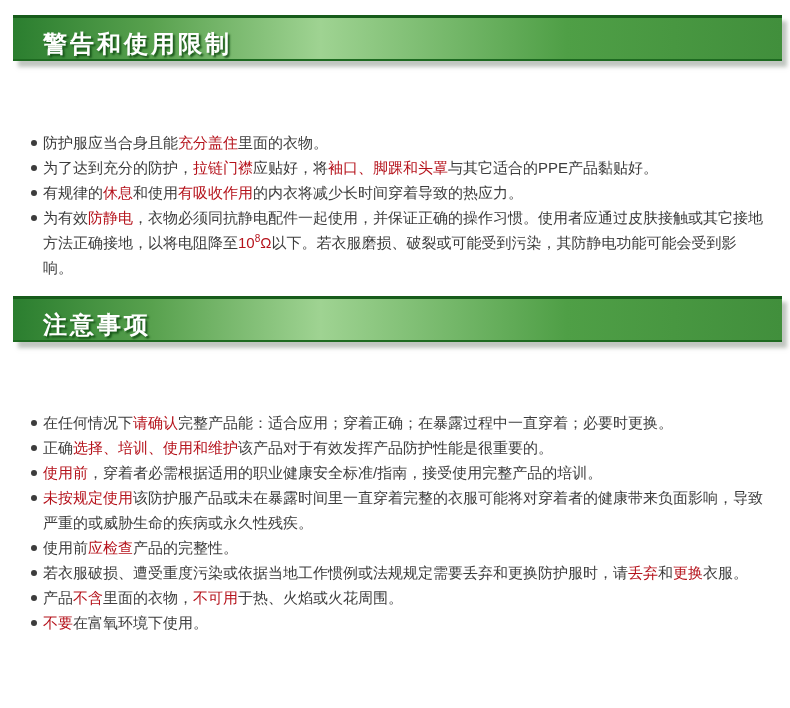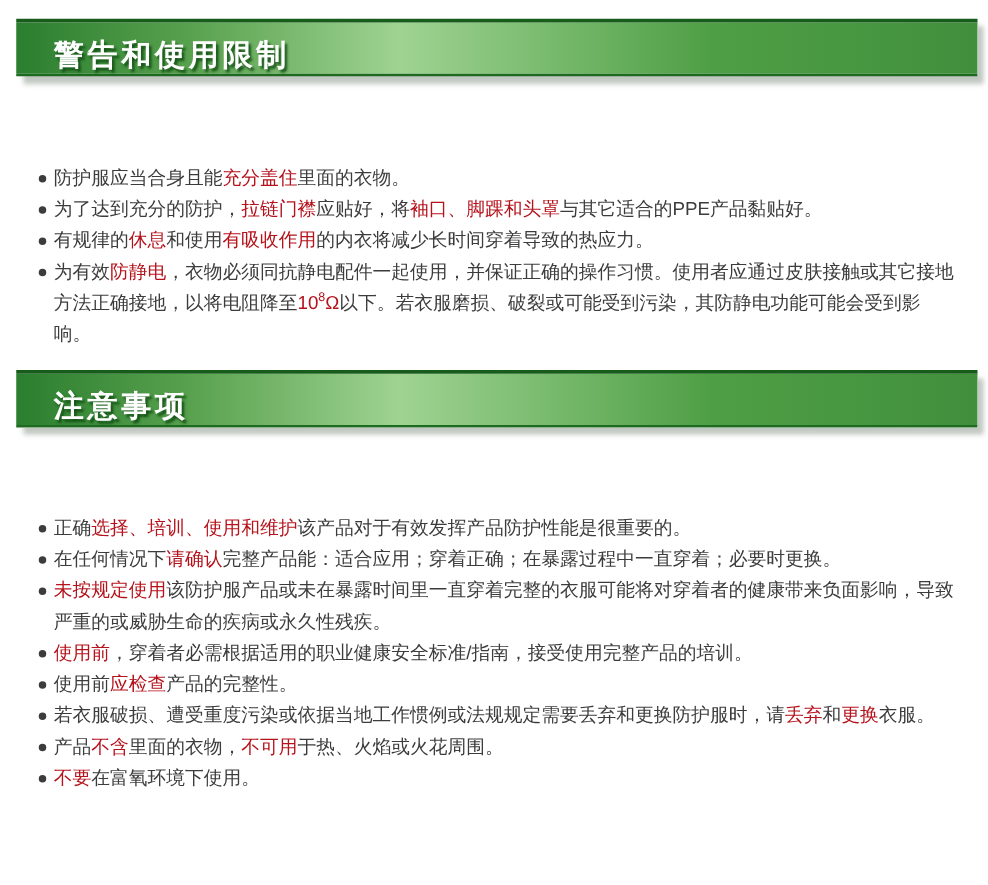--- a/index.html
+++ b/index.html
@@ -90,22 +90,22 @@
       <li><span class="dot"></span><span>有规律的</span><span class="seg-red">休息</span><span>和使用</span><span class="seg-red">有吸收作用</span><span>的内衣将减少长时间穿着导致的热应力。</span></li>
       <li><span class="dot"></span><span>为有效</span><span class="seg-red">防静电</span><span>，衣物必须同抗静电配件一起使用，并保证正确的操作习惯。使用者应通过皮肤接触或其它接地方法正确接地，以将电阻降至</span><span class="seg-red">10</span><span class="seg-red seg-sup">8</span><span class="seg-red">Ω</span><span>以下。若衣服磨损、破裂或可能受到污染，其防静电功能可能会受到影响。</span></li>
     </ul>
 </section>
 
 <section id="precautions-section">
   <div class="banner">
     <h2 class="banner-title">注意事项</h2>
   </div>
   <ul class="bullets">
+      <li><span class="dot"></span><span>在任何情况下</span><span class="seg-red">请确认</span><span>完整产品能：适合应用；穿着正确；在暴露过程中一直穿着；必要时更换。</span></li>
       <li><span class="dot"></span><span>正确</span><span class="seg-red">选择、培训、使用和维护</span><span>该产品对于有效发挥产品防护性能是很重要的。</span></li>
-      <li><span class="dot"></span><span>在任何情况下</span><span class="seg-red">请确认</span><span>完整产品能：适合应用；穿着正确；在暴露过程中一直穿着；必要时更换。</span></li>
+      <li><span class="dot"></span><span class="seg-red">使用前</span><span>，穿着者必需根据适用的职业健康安全标准/指南，接受使用完整产品的培训。</span></li>
       <li><span class="dot"></span><span class="seg-red">未按规定使用</span><span>该防护服产品或未在暴露时间里一直穿着完整的衣服可能将对穿着者的健康带来负面影响，导致严重的或威胁生命的疾病或永久性残疾。</span></li>
-      <li><span class="dot"></span><span class="seg-red">使用前</span><span>，穿着者必需根据适用的职业健康安全标准/指南，接受使用完整产品的培训。</span></li>
       <li><span class="dot"></span><span>使用前</span><span class="seg-red">应检查</span><span>产品的完整性。</span></li>
       <li><span class="dot"></span><span>若衣服破损、遭受重度污染或依据当地工作惯例或法规规定需要丢弃和更换防护服时，请</span><span class="seg-red">丢弃</span><span>和</span><span class="seg-red">更换</span><span>衣服。</span></li>
       <li><span class="dot"></span><span>产品</span><span class="seg-red">不含</span><span>里面的衣物，</span><span class="seg-red">不可用</span><span>于热、火焰或火花周围。</span></li>
       <li><span class="dot"></span><span class="seg-red">不要</span><span>在富氧环境下使用。</span></li>
     </ul>
 </section>
 
 </body></html>

